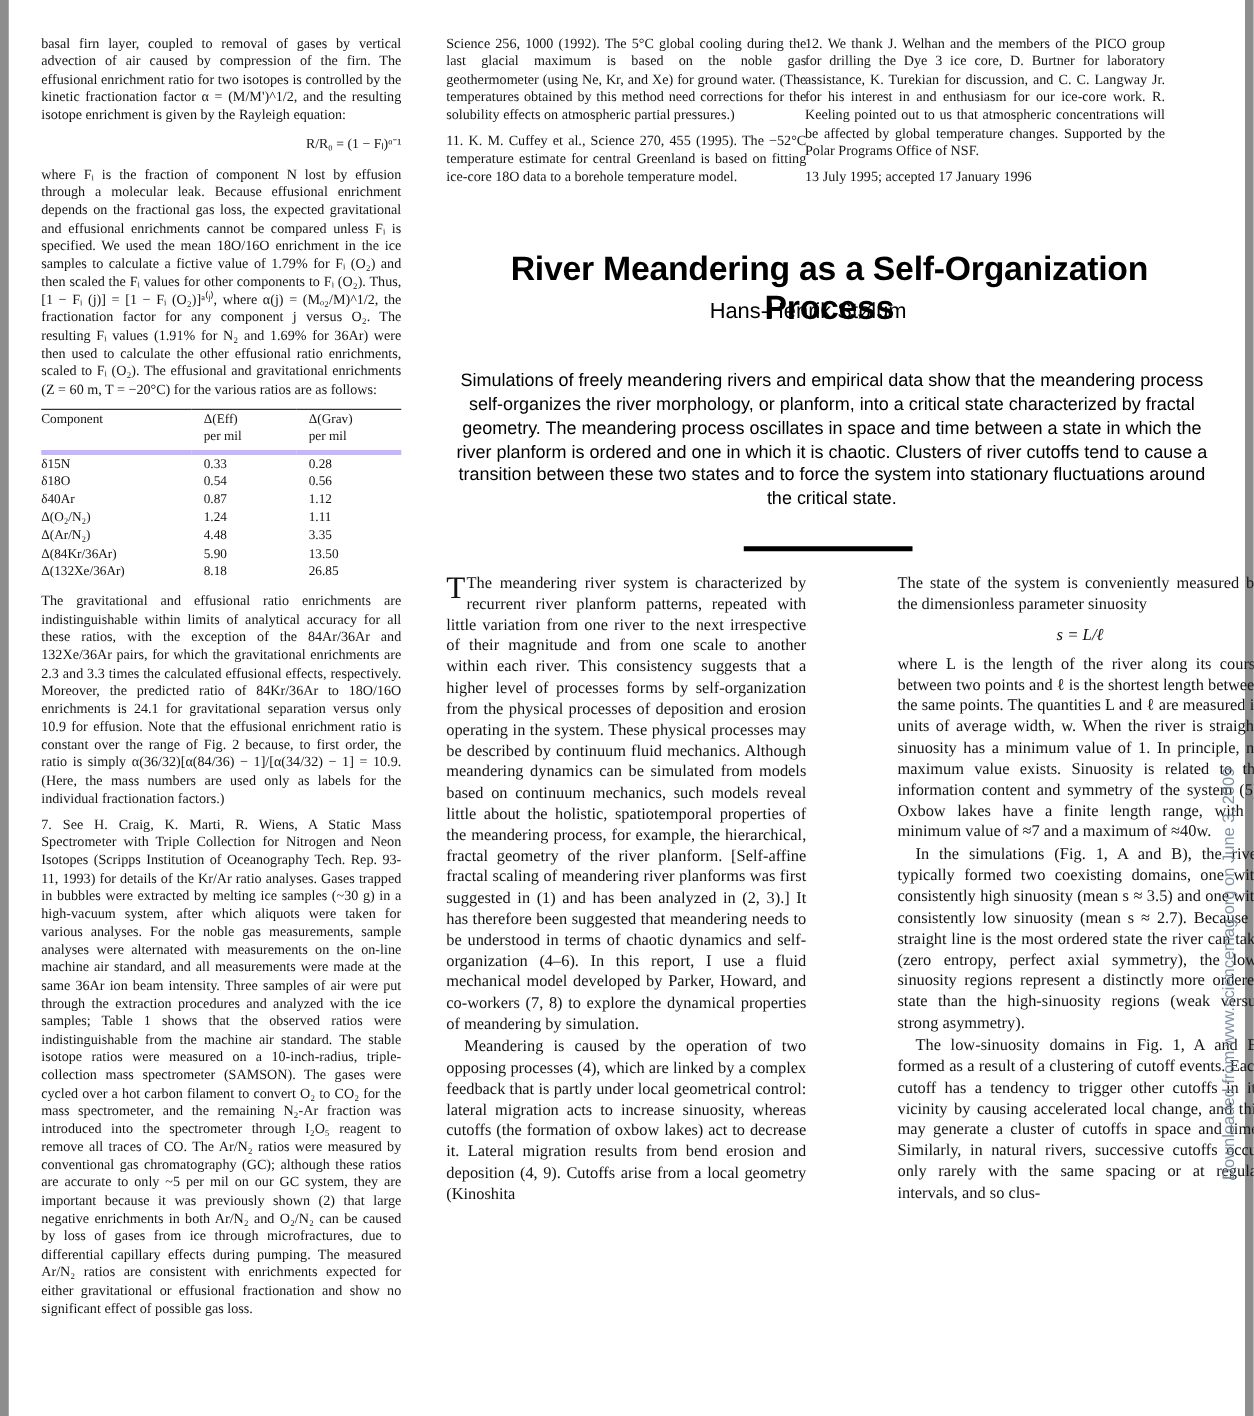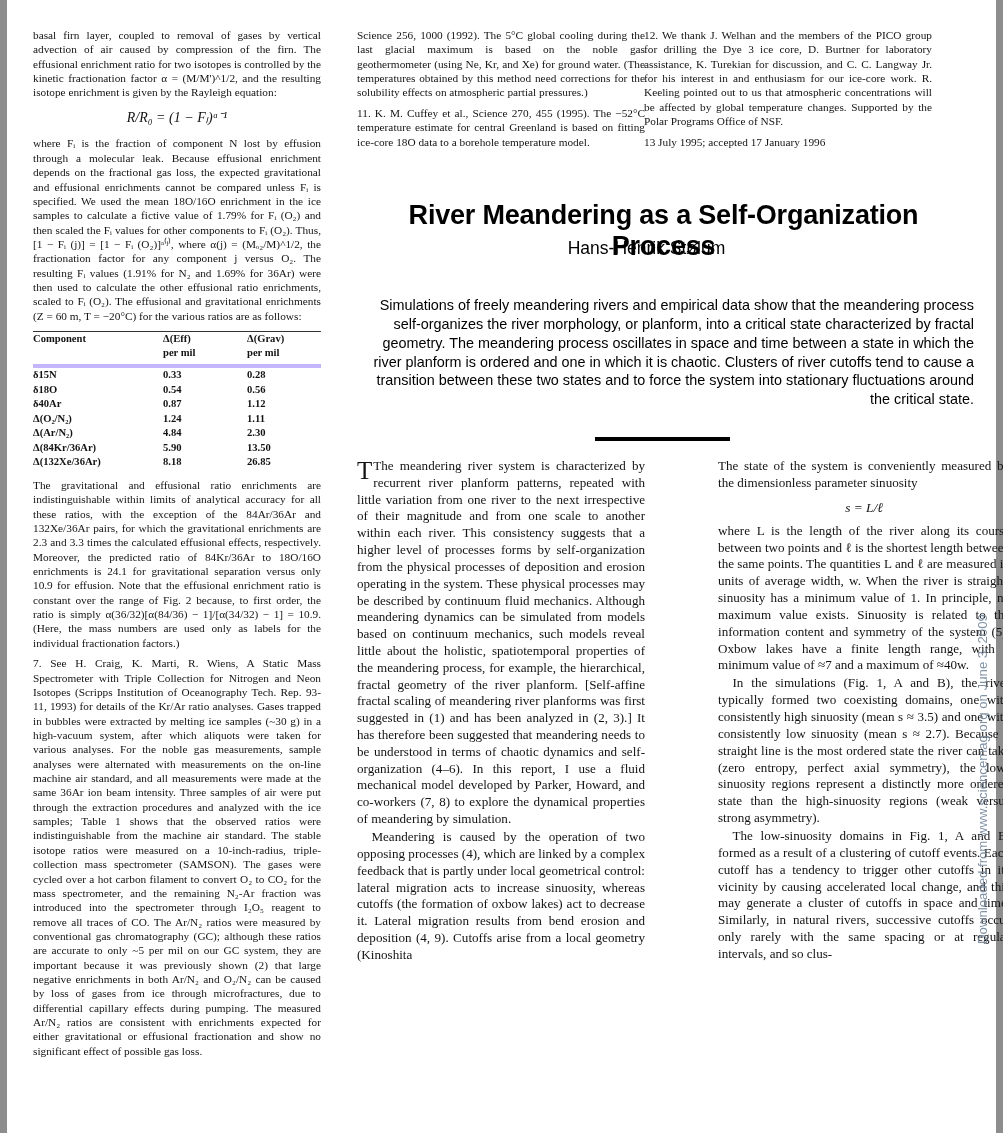--- a/index.html
+++ b/index.html
@@ -50,37 +50,36 @@
     left: 33px; top: 28px; width: 288px;
   }
   #col-top-mid {
     left: 357px; top: 28px; width: 288px;
   }
   #col-top-right {
     left: 644px; top: 28px; width: 288px;
   }
 
   .eq {
-    text-align: center;
+    text-align: right;
     margin: 9px 0 10px 0;
-    font-style: italic;
-    font-size: 14px;
+    font-size: 11px;
   }
 
   
   table.comp {
     width: 100%;
     border-collapse: collapse;
     font-size: 10.6px;
     margin: 8px 0 9px 0;
   }
   table.comp th, table.comp td {
     padding: 0.5px 0;
     text-align: left;
-    font-weight: bold;
+    font-weight: normal;
   }
   table.comp th.num, table.comp td.num {
     text-align: left;
     padding-left: 10px;
     width: 74px;
   }
   table.comp tr.hdr td, table.comp tr.hdr th { padding-bottom: 0; }
   table.comp tr.units td { padding-bottom: 4px; }
   .rule-top { border-top: 1px solid #333; }
   .rule-bot { border-bottom: 4px solid #c4b5fd; }
@@ -110,21 +109,21 @@
   }
   #abstract {
     position: absolute;
     left: 357px;
     top: 296px;
     width: 617px;
     font-family: "Liberation Sans", sans-serif;
     font-size: 14.4px;
     line-height: 1.31;
     color: #000;
-    text-align: right;
+    text-align: center;
   }
   #abstract-rule {
     position: absolute;
     left: 595px;
     top: 437px;
     width: 135px;
     height: 4px;
     background: #000;
   }
 
@@ -221,22 +220,22 @@
         <td class="num">0.87</td>
         <td class="num">1.12</td>
       </tr>
       <tr>
         <td>Δ(O₂/N₂)</td>
         <td class="num">1.24</td>
         <td class="num">1.11</td>
       </tr>
       <tr>
         <td>Δ(Ar/N₂)</td>
-        <td class="num">4.84</td>
-        <td class="num">2.30</td>
+        <td class="num">4.48</td>
+        <td class="num">3.35</td>
       </tr>
       <tr>
         <td>Δ(84Kr/36Ar)</td>
         <td class="num">5.90</td>
         <td class="num">13.50</td>
       </tr>
       <tr>
         <td>Δ(132Xe/36Ar)</td>
         <td class="num">8.18</td>
         <td class="num">26.85</td>

